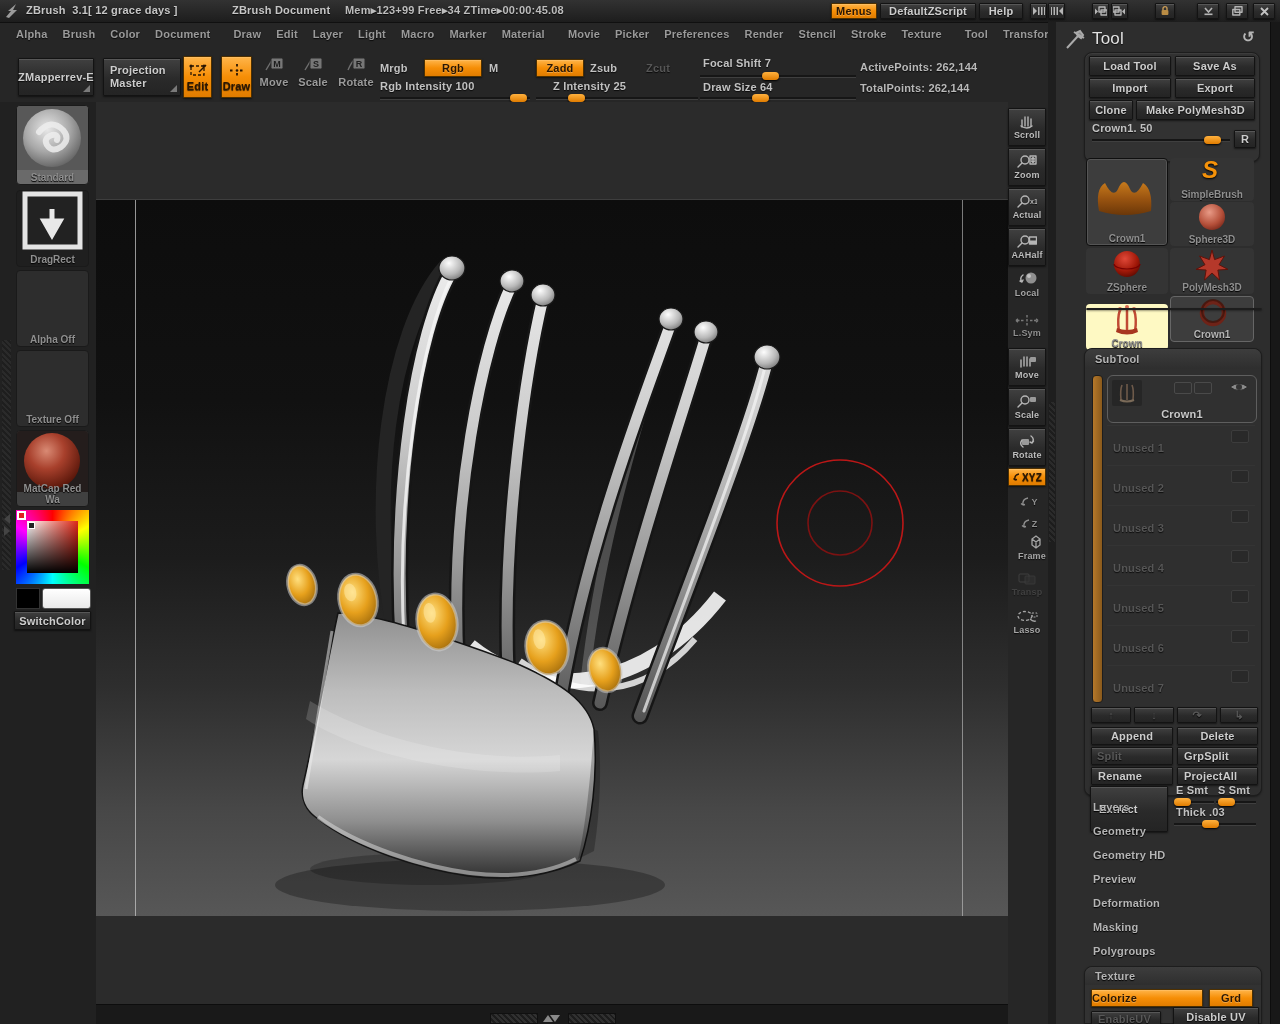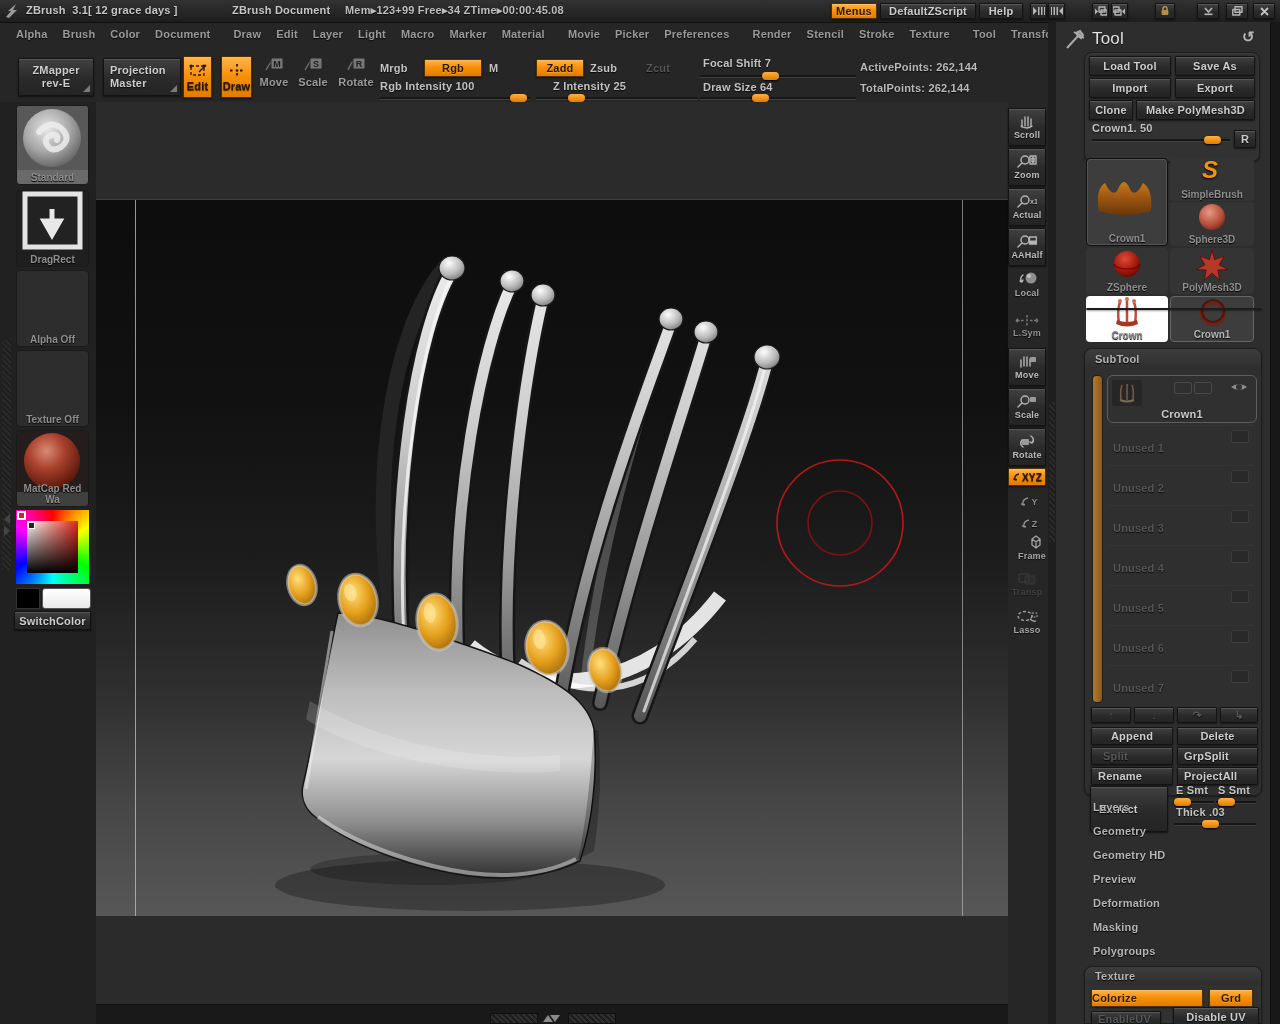--- a/index.html
+++ b/index.html
@@ -121,33 +121,33 @@
   <span class="txt mid" style="margin-left:8px">Draw</span>
   <span class="txt mid">Edit</span>
   <span class="txt mid">Layer</span>
   <span class="txt mid">Light</span>
   <span class="txt mid">Macro</span>
   <span class="txt mid">Marker</span>
   <span class="txt mid">Material</span>
   <span class="txt mid" style="margin-left:8px">Movie</span>
   <span class="txt mid">Picker</span>
   <span class="txt mid">Preferences</span>
-  <span class="txt mid" style="margin-left:8px">Render</span>
+  <span class="txt mid" style="">Render</span>
   <span class="txt mid">Stencil</span>
   <span class="txt mid">Stroke</span>
   <span class="txt mid">Texture</span>
   <span class="txt mid" style="margin-left:8px">Tool</span>
   <span class="txt mid">Transform</span>
   <span class="txt mid" style="margin-left:8px">Zoom</span>
   <span class="txt mid">Zplugin</span>
   <span class="txt mid">Zscript</span>
 </div>
 
 <div class="abs" style="left:0;top:46px;width:1048px;height:58px">
-  <div class="btn abs" style="left:18px;top:12px;width:76px;height:38px;flex-direction:column;line-height:13px">
+  <div class="btn abs" style="left:18px;top:12px;width:76px;height:38px;flex-direction:row;line-height:13px">
     <span class="txt">ZMapper</span>
     <span class="txt">rev-E</span>
     <i class="tri-corner"></i>
   </div>
   <div class="btn abs" style="left:103px;top:12px;width:78px;height:38px;flex-direction:column;align-items:flex-start;padding-left:6px;line-height:13px">
     <span class="txt">Projection</span>
     <span class="txt">Master</span>
     <i class="tri-corner"></i>
   </div>
 
@@ -581,21 +581,21 @@
         <path d="M28 16 A13 5 0 0 0 54 16" stroke="#700" stroke-width="1.2" fill="none"></path>
     </svg>
     <div class="thumblabel">ZSphere</div>
   </div>
   <div class="abs thumbcell" style="left:114px;top:226px;width:84px;height:46px;background:#343434;border:none">
     <svg width="84" height="33" viewBox="0 0 84 33">
       <path d="M42 2 L44.6 11.6 L54.5 8 L49 16.7 L58 21.4 L47.9 22 L49.5 32 L42 25 L34.5 32 L36.1 22 L26 21.4 L35 16.7 L29.5 8 L39.4 11.6 Z" fill="#b5382a" stroke="#5e120a" stroke-width="1"></path>
     </svg>
     <div class="thumblabel">PolyMesh3D</div>
   </div>
-  <div class="abs thumbcell" style="left:30px;top:274px;width:82px;height:46px;background:#ffffff;border:none">
+  <div class="abs thumbcell" style="left:30px;top:282px;width:82px;height:46px;background:#fef9c3;border:none">
     <svg width="82" height="33" viewBox="0 0 82 33">
       <path d="M33 28 Q31 14 34 6 M41 28 Q41 10 41 4 M49 28 Q51 14 48 6" stroke="#c04a34" stroke-width="2.5" fill="none"></path>
       <path d="M30 28 Q41 33 52 28 L51 24 Q41 28 31 24 Z" fill="#a83620"></path>
       <circle cx="34" cy="5" r="2" fill="#d86a50"></circle>
         <circle cx="41" cy="3" r="2" fill="#d86a50"></circle>
         <circle cx="48" cy="5" r="2" fill="#d86a50"></circle>
     </svg>
     <div class="thumblabel">Crown</div>
   </div>
   <div class="abs thumbcell" style="left:114px;top:274px;width:84px;height:46px;background:#3d3d3d;border:1px solid #666">
@@ -658,21 +658,21 @@
       <span class="abs txt dim" style="left:6px;top:16px">Unused 7</span>
     </div>
 
     <div class="btn dimbtn abs" style="left:6px;top:358px;width:40px;height:16px">↑</div>
     <div class="btn dimbtn abs" style="left:49px;top:358px;width:40px;height:16px">↓</div>
     <div class="btn dimbtn abs" style="left:92px;top:358px;width:40px;height:16px">↷</div>
     <div class="btn dimbtn abs" style="left:135px;top:358px;width:38px;height:16px">↳</div>
 
     <div class="btn abs txt" style="left:6px;top:378px;width:82px;height:18px">Append</div>
     <div class="btn abs txt" style="left:92px;top:378px;width:81px;height:18px">Delete</div>
-    <div class="btn dimbtn abs txt" style="left:6px;top:398px;width:82px;height:18px;justify-content:flex-start;padding-left:11px">Split</div>
+    <div class="btn dimbtn abs txt" style="left:6px;top:398px;width:82px;height:18px;justify-content:flex-start;padding-left:5px">Split</div>
     <div class="btn abs txt" style="left:92px;top:398px;width:81px;height:18px;justify-content:flex-start;padding-left:6px">GrpSplit</div>
     <div class="btn abs txt" style="left:6px;top:418px;width:82px;height:18px;justify-content:flex-start;padding-left:6px">Rename</div>
     <div class="btn abs txt" style="left:92px;top:418px;width:81px;height:18px;justify-content:flex-start;padding-left:6px">ProjectAll</div>
   </div>
 
   <div class="btn abs txt" style="left:34px;top:764px;width:78px;height:46px;justify-content:flex-start;padding-left:8px">Extract</div>
   <span class="abs txt" style="left:120px;top:762px;color:#c2c2c2">E Smt</span>
   <span class="abs txt" style="left:162px;top:762px;color:#c2c2c2">S Smt</span>
   <div class="sliderline" style="left:118px;top:779px;width:40px">
       <div class="handle" style="left:0"></div>

